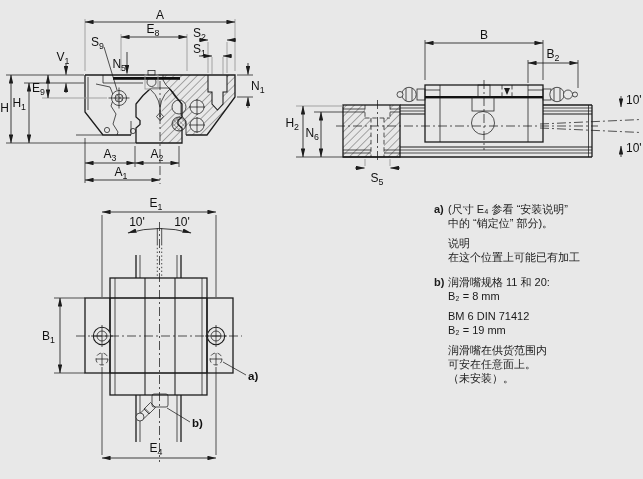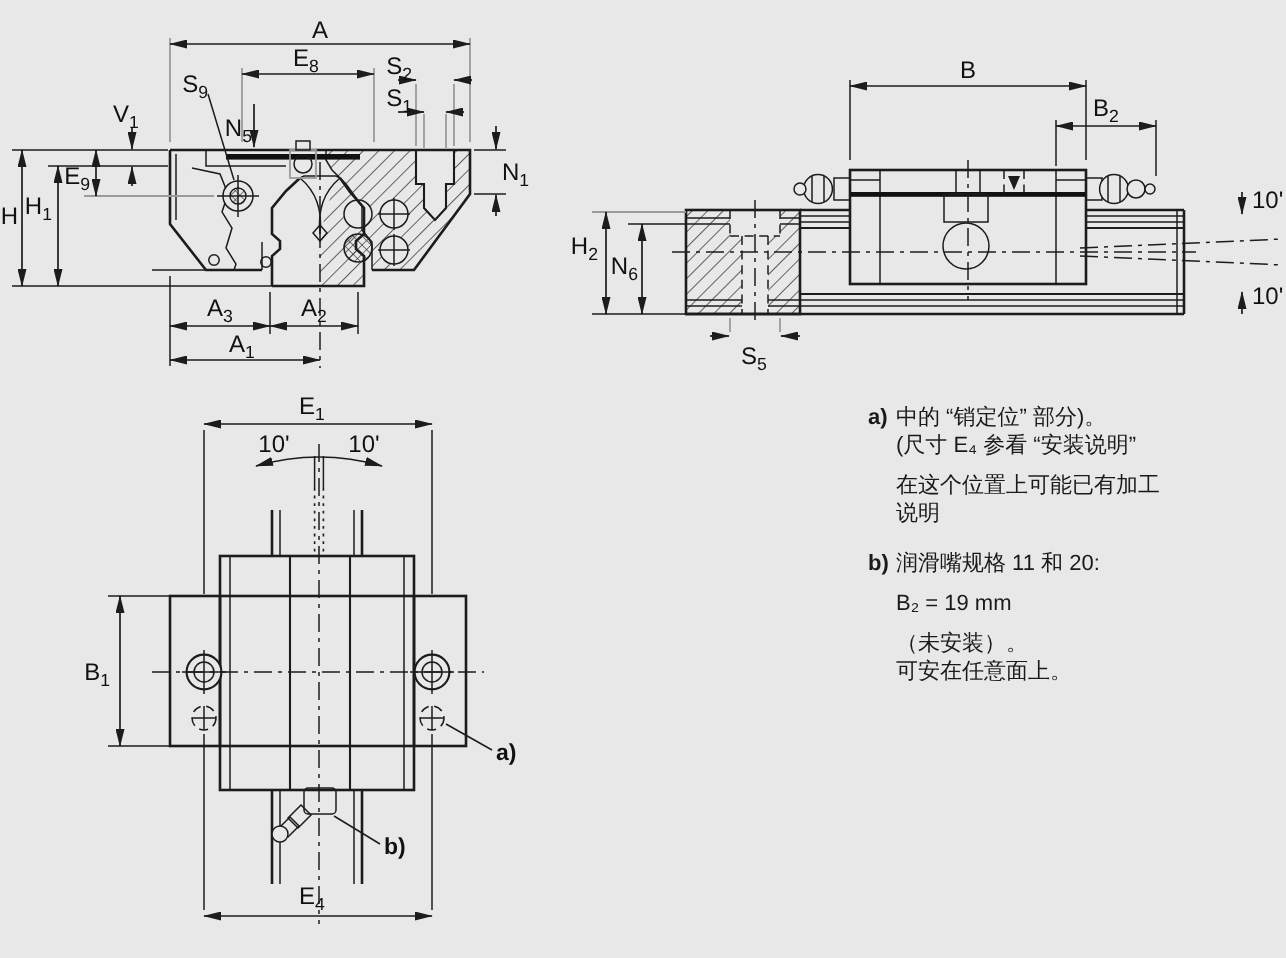--- a/index.html
+++ b/index.html
@@ -372,31 +372,34 @@
       <line x1="216" y1="367" x2="216" y2="455" class="tn"></line>
       <line x1="102" y1="458" x2="216" y2="458" class="dl"></line>
       <text class="dt" text-anchor="middle" x="156" y="452"><tspan>E</tspan><tspan class="sub" dy="3">4</tspan></text>
     </g>
   </g>
 </svg>
 
 <div class="notes">
   <div class="para">
     <span class="marker">a)</span>
+    <div>(尺寸 E₄ 参看 “安装说明”</div>
     <div>中的 “销定位” 部分)。</div>
-    <div>(尺寸 E₄ 参看 “安装说明”</div>
   </div>
   <div class="para">
+    <div>说明</div>
     <div>在这个位置上可能已有加工</div>
-    <div>说明</div>
   </div>
   <div class="para gap">
     <span class="marker">b)</span>
     <div>润滑嘴规格 11 和 20:</div>
+    <div>B₂ = 8 mm</div>
   </div>
   <div class="para">
+    <div>BM 6 DIN 71412</div>
     <div>B₂ = 19 mm</div>
   </div>
   <div class="para">
+    <div>润滑嘴在供货范围内</div>
+    <div>可安在任意面上。</div>
     <div>（未安装）。</div>
-    <div>可安在任意面上。</div>
   </div>
 </div>
 
 </body></html>

